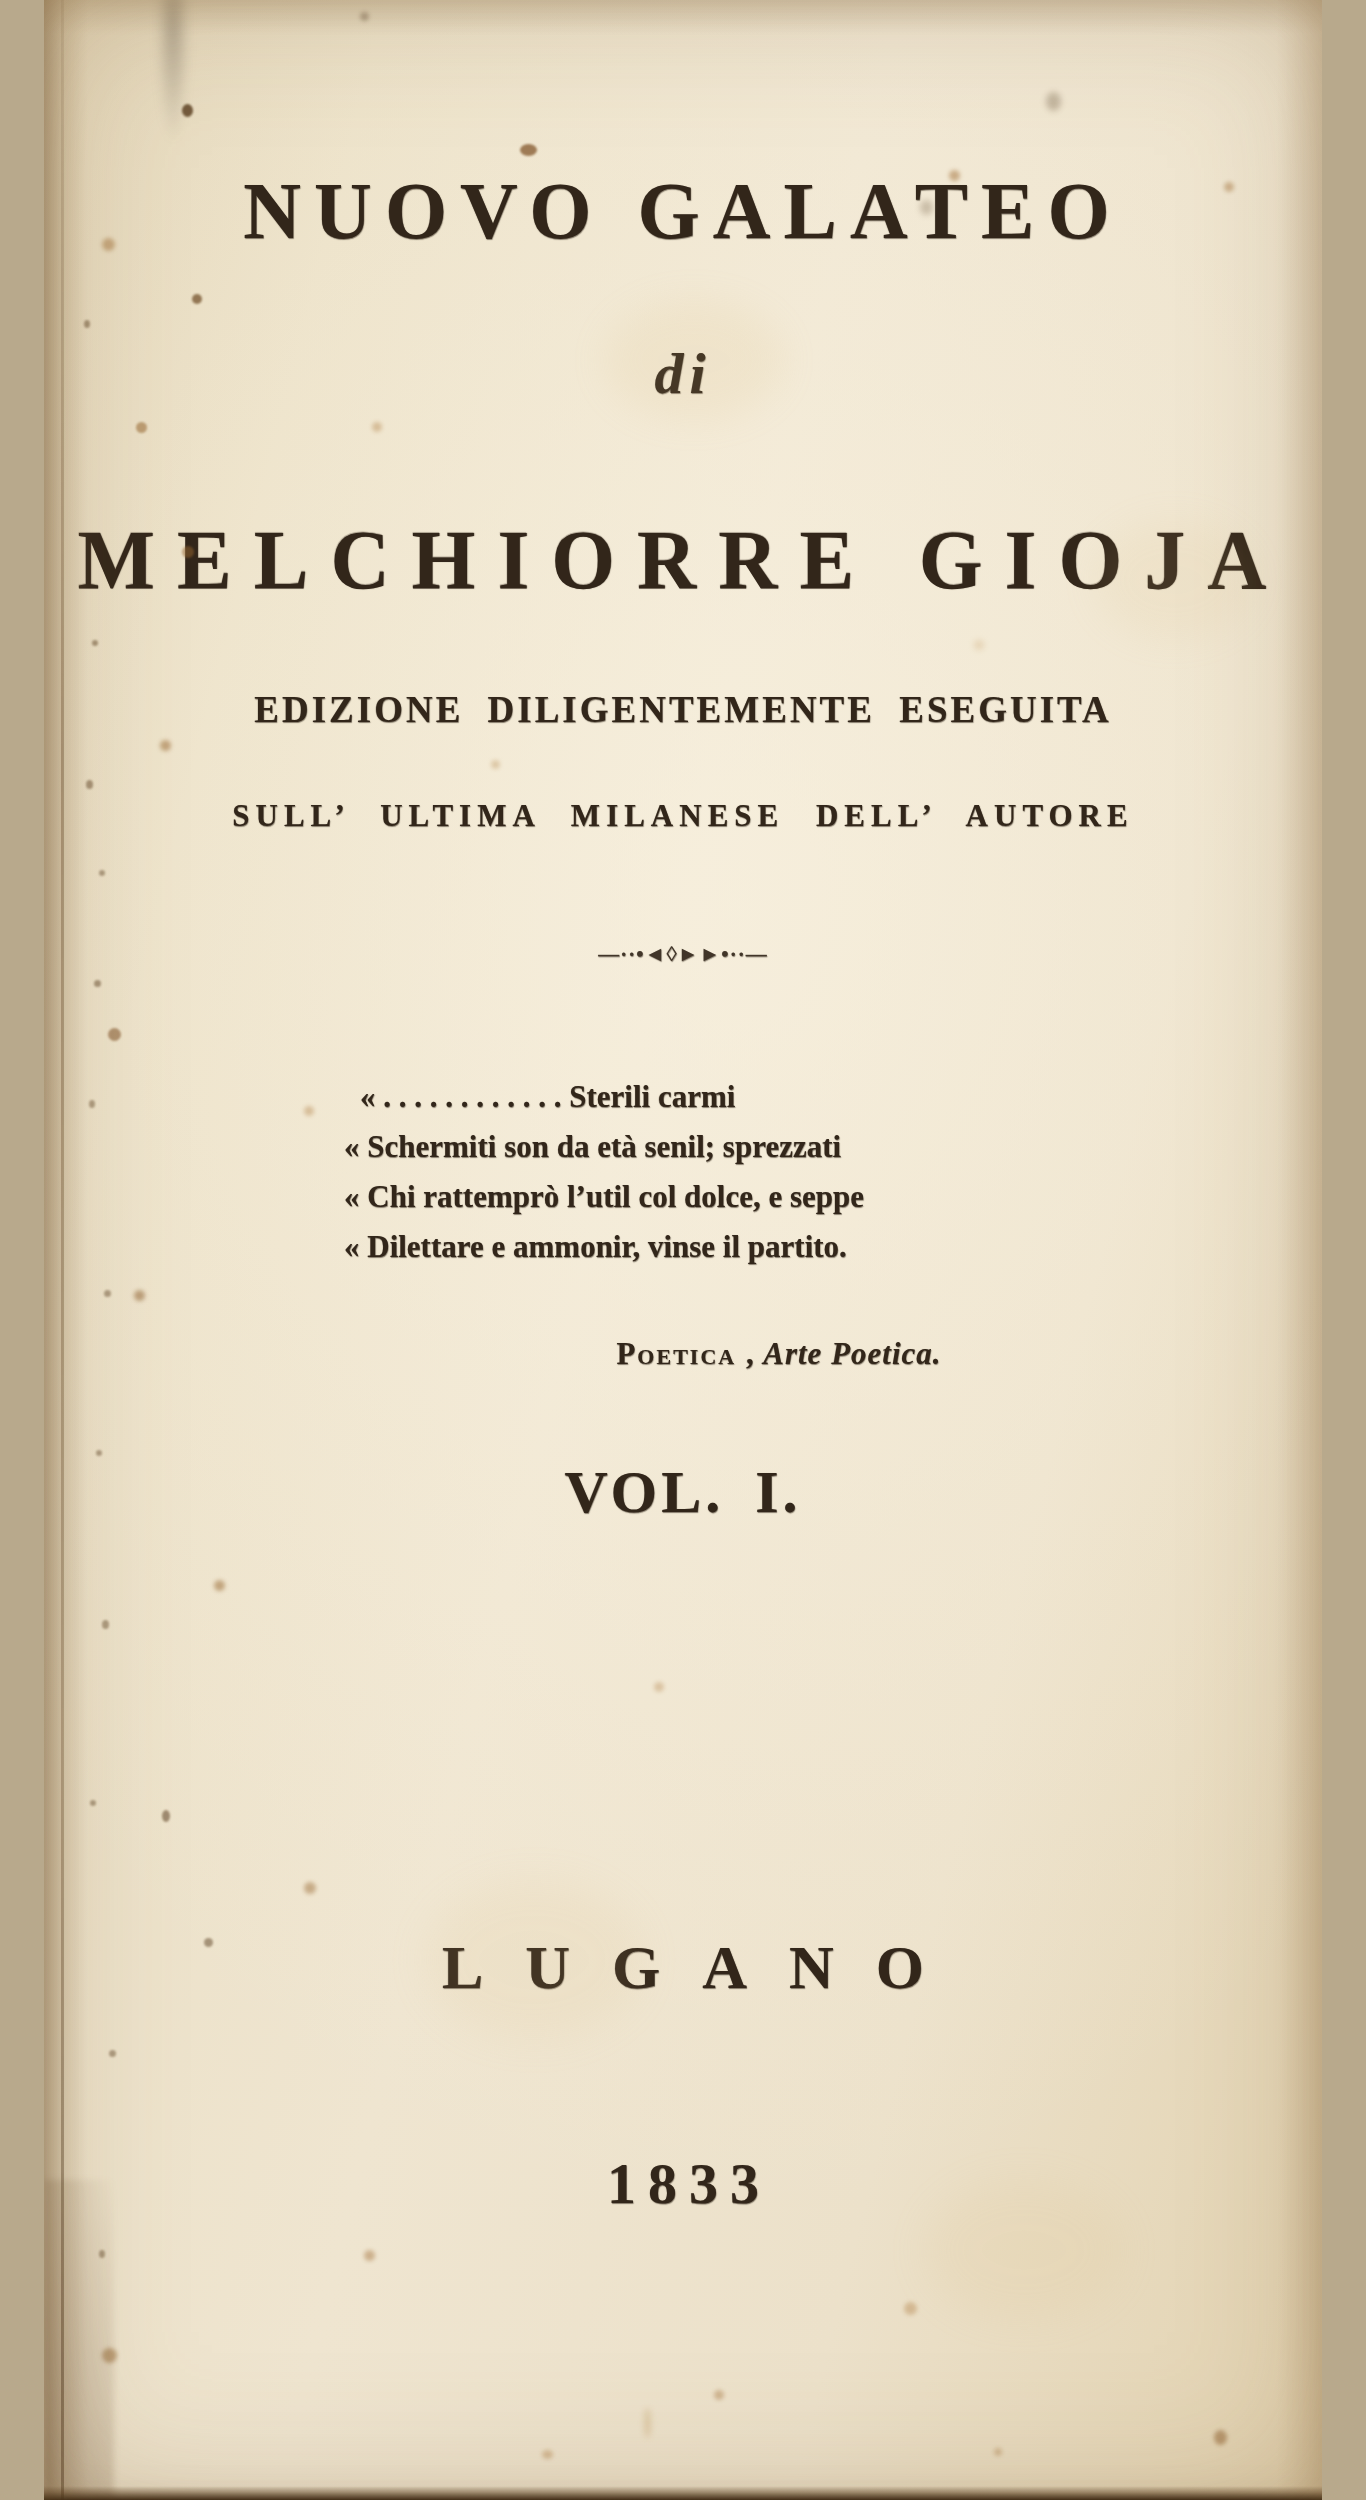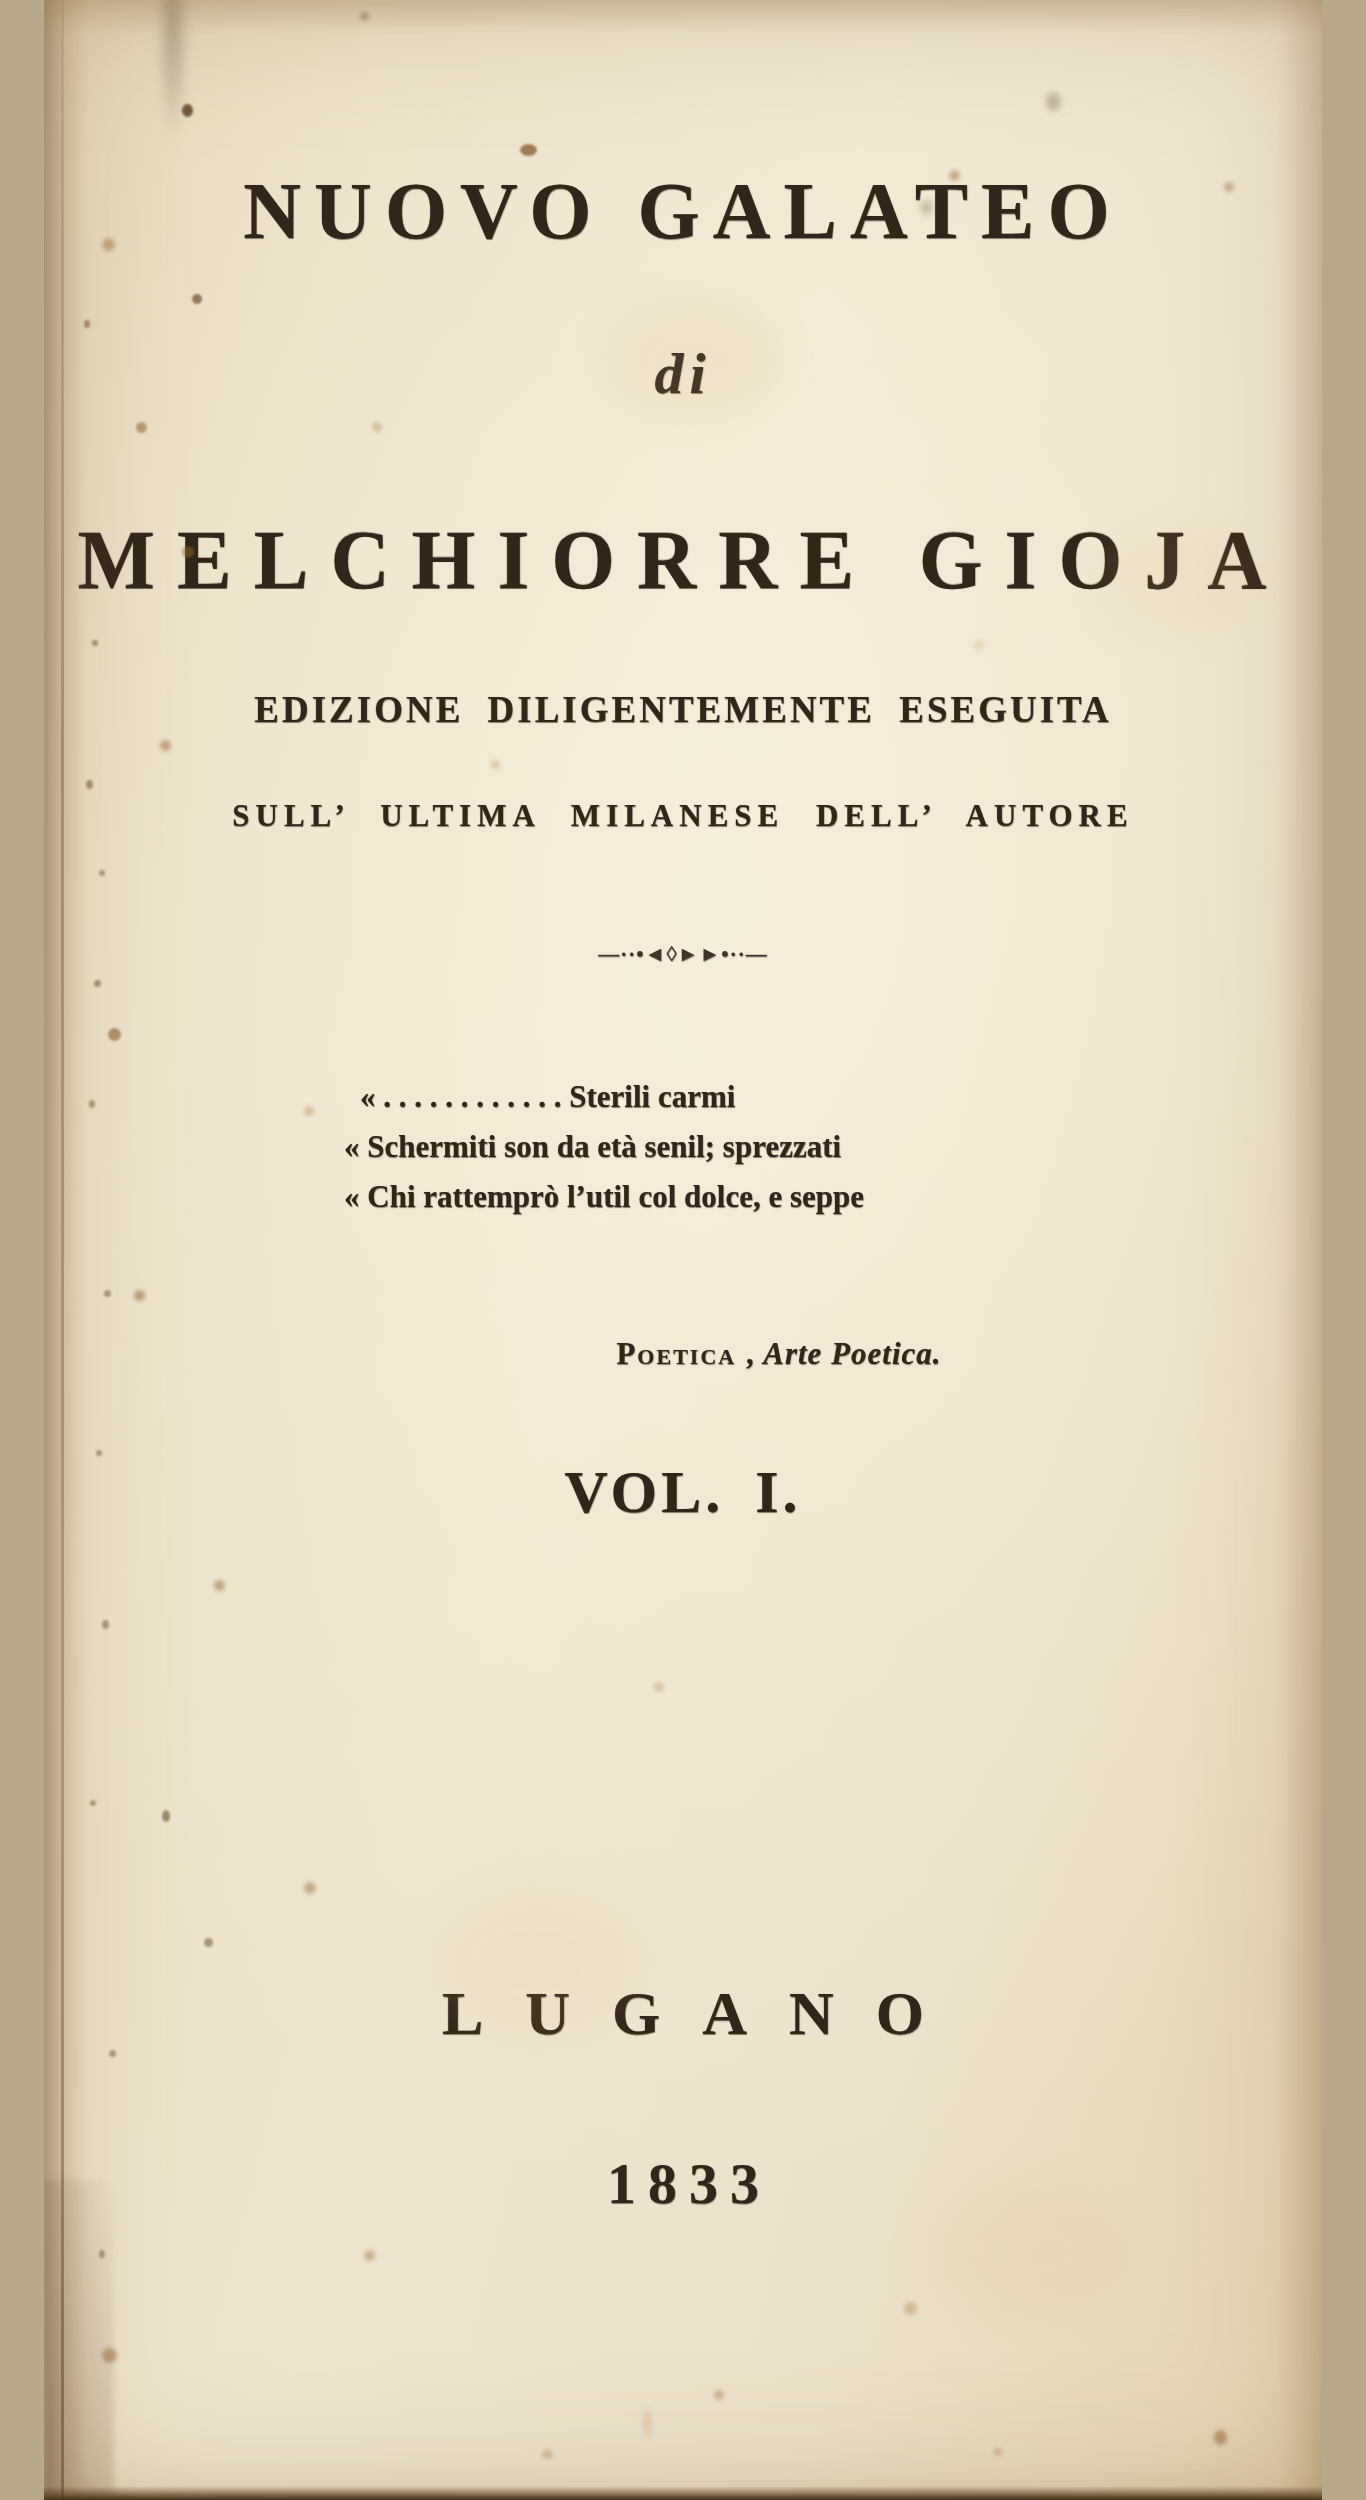--- a/index.html
+++ b/index.html
@@ -46,21 +46,21 @@
   .epigraph{position:absolute;left:300px;top:1072px;width:820px;text-align:left;
     font-size:31px;line-height:50px;font-weight:700;}
   .epigraph .vline{white-space:nowrap;}
   .epigraph .vline:first-child{padding-left:16px;}
   .attribution{top:1336px;font-size:31px;font-weight:700;left:50%;width:auto;
     transform:translateX(-50%);margin-left:96px;}
   .attribution .sc{font-variant:small-caps;letter-spacing:2px;}
   .attribution .it{font-style:italic;letter-spacing:1px;}
 
   .volume{top:1458px;font-size:60px;font-weight:700;letter-spacing:4px;word-spacing:12px;}
-  .city{top:1978px;font-size:62px;font-weight:700;letter-spacing:42px;text-indent:42px;}
+  .city{top:1932px;font-size:62px;font-weight:700;letter-spacing:42px;text-indent:42px;}
   .publisher{top:2078px;font-size:44px;font-weight:700;font-variant:small-caps;letter-spacing:7px;word-spacing:16px;}
   .year{top:2150px;font-size:58px;font-weight:700;letter-spacing:12px;text-indent:12px;}
 
   .spot{position:absolute;border-radius:50%;pointer-events:none;}
 </style>
 </head>
 <body>
 
 <div id="page">
 
@@ -71,20 +71,21 @@
   <div class="centered ink author">MELCHIORRE GIOJA</div>
   <div class="centered ink edition1">EDIZIONE DILIGENTEMENTE ESEGUITA</div>
   <div class="centered ink edition2">SULL’ ULTIMA MILANESE DELL’ AUTORE</div>
 
   <div class="centered ink ornament">—··•◄◊►►•··—</div>
 
   <div class="epigraph ink">
     <div class="vline">« . . . . . . . . . . . . Sterili carmi</div>
     <div class="vline">« Schermiti son da età senil; sprezzati</div>
     <div class="vline">« Chi rattemprò l’util col dolce, e seppe</div>
+    <div class="vline">« Dilettare e ammonir, vinse il partito.</div>
   </div>
 
   <div class="centered ink attribution">
     <span class="sc">Poetica ,</span><span class="it"> Arte Poetica.</span>
   </div>
 
   <div class="centered ink volume">VOL. I.</div>
 
   <div class="centered ink city">LUGANO</div>
   <div class="centered ink year">1833</div>

